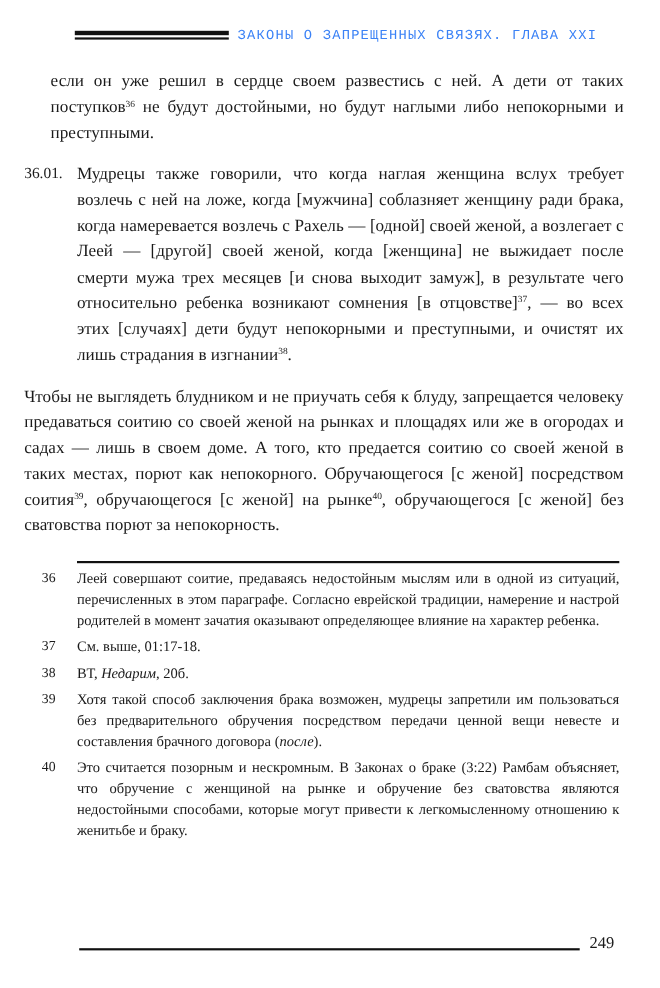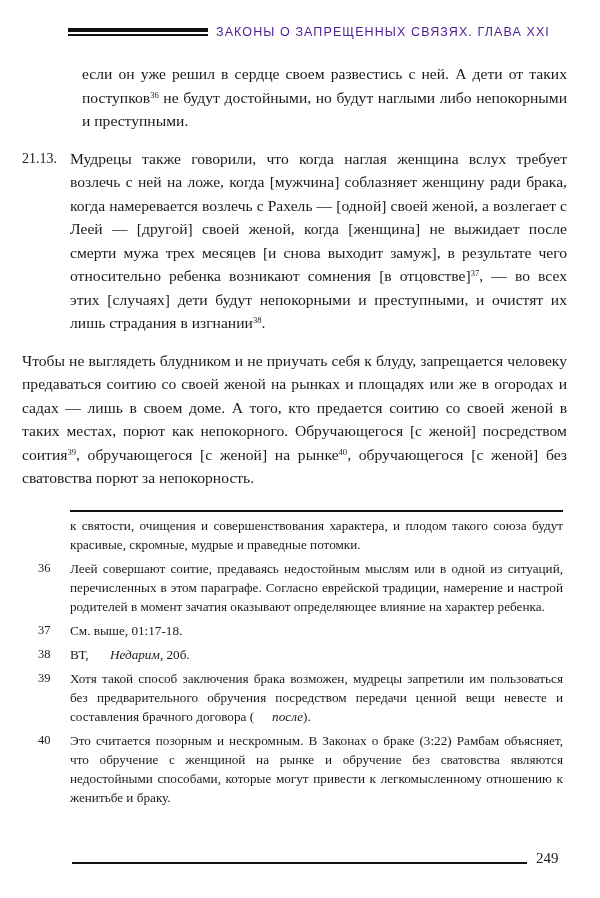--- a/index.html
+++ b/index.html
@@ -11,84 +11,81 @@
   .header {
     position: absolute; top: 25px; left: 68px; width: 490px; height: 14px;
     display: flex; align-items: center;
   }
   .header-rule {
     width: 140px; height: 8px; margin-right: 8px; position: relative;
   }
   .header-rule .thick { position: absolute; left: 0; right: 0; top: 0; height: 4px; background: #111; }
   .header-rule .thin { position: absolute; left: 0; right: 0; top: 6px; height: 1.5px; background: #111; }
   .header-title {
-    font-family: Liberation Sans, sans-serif; font-size: 12.5px; letter-spacing: 1.1px;
-    white-space: nowrap; color: #4c1d95; text-align: right;
+    font-family: Liberation Mono, monospace; font-size: 12.5px; letter-spacing: 1.1px;
+    white-space: nowrap; color: #3b82f6; text-align: right;
   }
   .main {
     position: absolute; left: 22px; top: 62px; width: 545px;
     font-family: "Liberation Serif", serif; font-size: 15.6px; line-height: 23.5px;
   }
   .para { display: flex; }
   .para .num { width: 48px; flex-shrink: 0; font-size: 14px; }
   .para .body { flex: 1; text-align: justify; hyphens: manual; }
-  .para.cont .body { margin-left: 60px; }
+  .para.cont .body { margin-left: 24px; }
   .gap { height: 14px; }
   sup { font-size: 0.55em; line-height: 0; vertical-align: 0.6em; }
   .fn-rule { position: absolute; left: 70px; top: 510px; width: 493px; height: 1.5px; background: #111; }
   .footnotes {
     position: absolute; left: 38px; top: 516px; width: 525px;
     font-family: "Liberation Serif", serif; font-size: 13.2px; line-height: 19px;
   }
   .fn { display: flex; margin-bottom: 5px; }
   .fn .fnum { width: 32px; flex-shrink: 0; font-size: 12.5px; }
   .fn .ftext { flex: 1; text-align: justify; }
   .fn.cont .ftext { margin-left: 32px; }
   .footer-rule { position: absolute; left: 72px; top: 862px; width: 455px; height: 2px; background: #111; }
   .page-num { position: absolute; left: 536px; top: 850px; font-family: "Liberation Serif", serif; font-size: 15px; }
-  em { font-style: italic; margin-left: 18px; }
+  em { font-style: italic; }
 </style>
 </head>
 <body>
 
 <div class="header">
   <div class="header-rule">
     <div class="thick"></div>
       <div class="thin"></div>
   </div>
   <span class="header-title">ЗАКОНЫ О ЗАПРЕЩЕННЫХ СВЯЗЯХ. ГЛАВА XXI</span>
 </div>
 
 <div class="main">
   <div class="para cont">
     <div class="body">
       <span>если он уже решил в сердце своем развестись с ней. А дети от таких поступков</span><sup>36</sup><span> не будут достойными, но будут наглыми либо непокорными и преступными.</span>
     </div>
   </div>
   <div class="gap"></div>
   <div class="para">
-    <div class="num">21.13.</div>
+    <div class="num">36.01.</div>
     <div class="body">
       <span>Мудрецы также говорили, что когда наглая женщина вслух тре­бует возлечь с ней на ложе, когда [мужчина] соблазняет женщи­ну ради брака, когда намеревается возлечь с Рахель — [одной] своей женой, а возлегает с Леей — [другой] своей женой, когда [женщина] не выжидает после смерти мужа трех месяцев [и снова выходит замуж], в результате чего относительно ребенка возникают сомнения [в отцовстве]</span><sup>37</sup><span>, — во всех этих [случаях] дети будут непокорными и преступными, и очистят их лишь страдания в изгнании</span><sup>38</sup><span>.</span>
     </div>
   </div>
   <div class="gap"></div>
   <div class="para">
     <div class="body">
       <span>Чтобы не выглядеть блудником и не приучать себя к блуду, за­прещается человеку предаваться соитию со своей женой на рынках и площадях или же в огородах и садах — лишь в сво­ем доме. А того, кто предается соитию со своей женой в таких местах, порют как непокорного. Обручающегося [с женой] по­средством соития</span><sup>39</sup><span>, обручающегося [с женой] на рынке</span><sup>40</sup><span>, об­ручающегося [с женой] без сватовства порют за непокорность.</span>
     </div>
   </div>
 </div>
 
 <div class="fn-rule"></div>
 
 <div class="footnotes">
-  <div class="fn cont">
-    <div class="ftext">к святости, очищения и совершенствования характера, и плодом такого со­юза будут красивые, скромные, мудрые и праведные потомки.</div>
-  </div>
   <div class="fn">
     <div class="fnum">36</div>
     <div class="ftext">Леей совершают соитие, предаваясь недостойным мыслям или в одной из ситуаций, перечисленных в этом параграфе. Согласно еврейской традиции, намерение и настрой родителей в момент зачатия оказывают определяю­щее влияние на характер ребенка.</div>
   </div>
   <div class="fn">
     <div class="fnum">37</div>
     <div class="ftext">См. выше, 01:17-18.</div>
   </div>
   <div class="fn">
     <div class="fnum">38</div>

